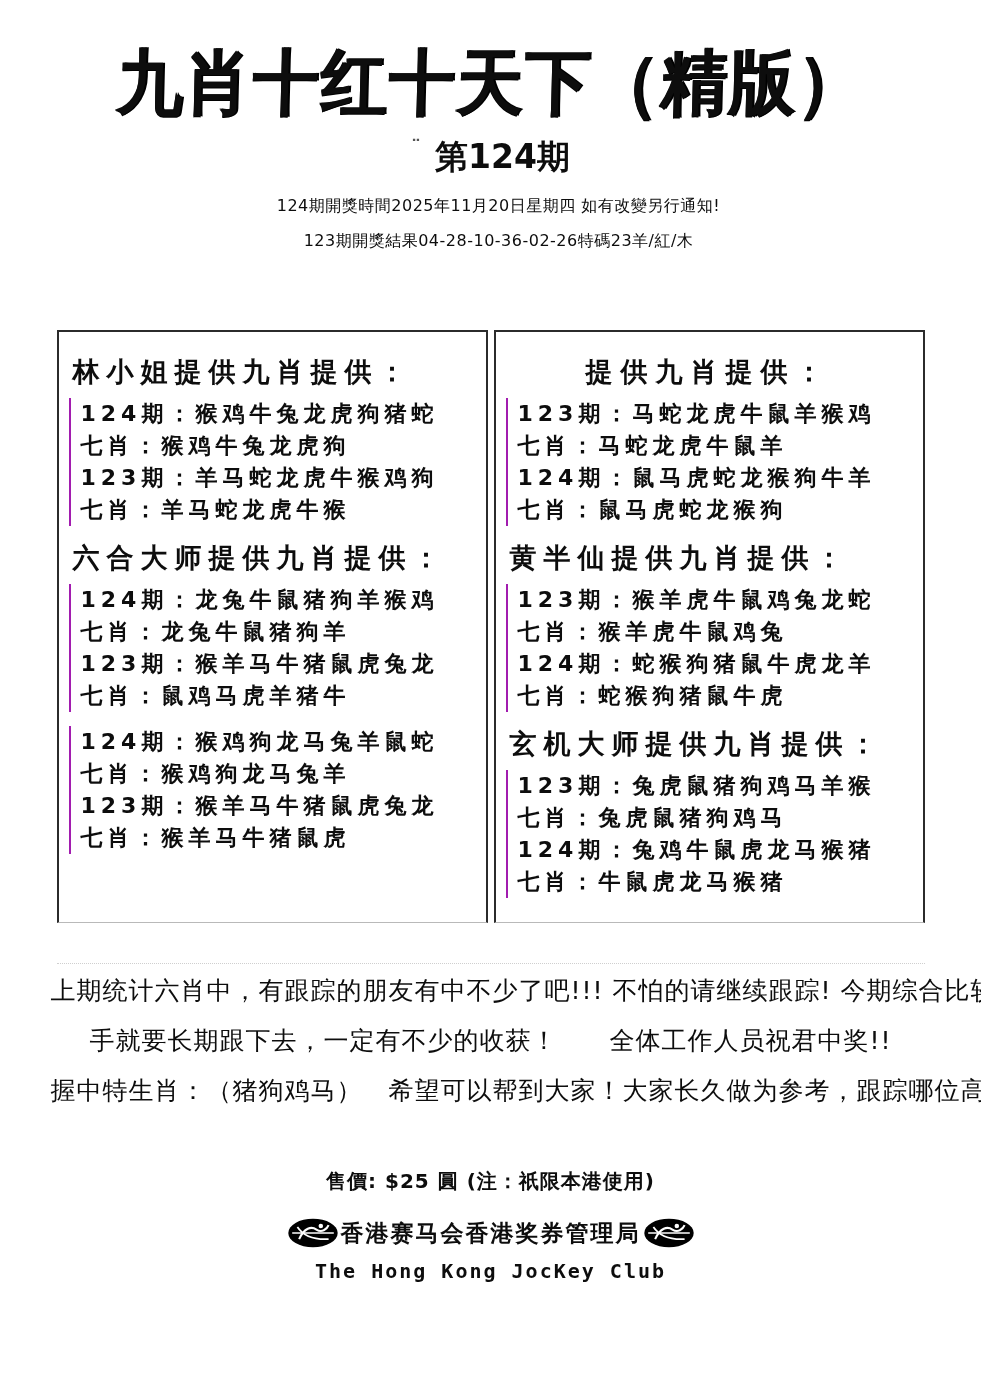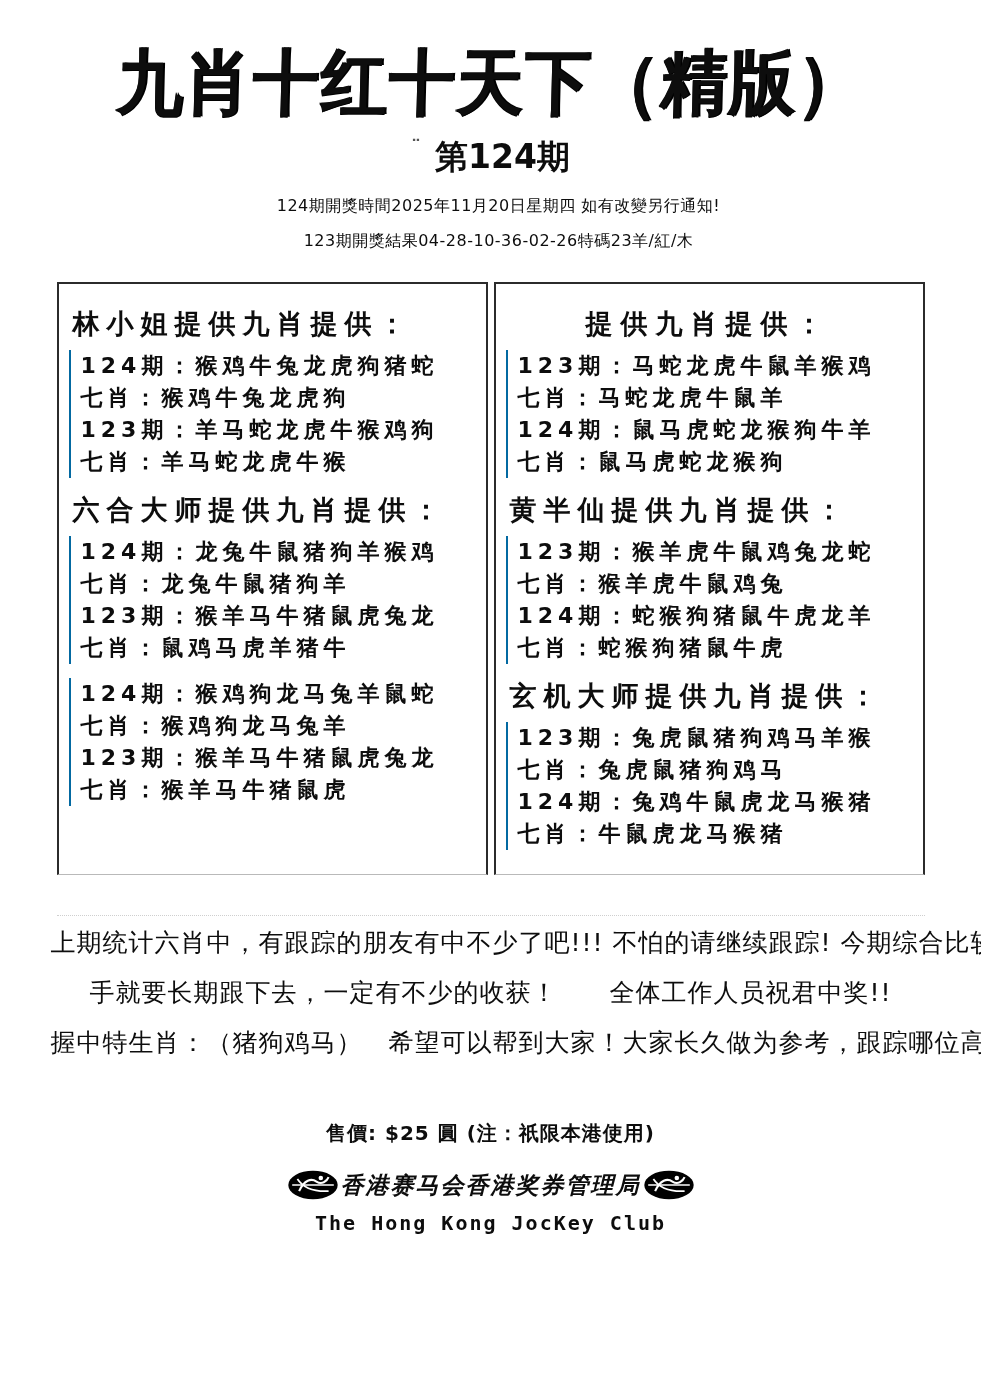--- a/index.html
+++ b/index.html
@@ -26,29 +26,30 @@
   .notice.second { margin-top:14px; }
 
   
   .pred-box {
     width:868px; margin:30px auto 0; display:flex; gap:6px;
     min-height:470px;
   }
   .pred-col {
     width:50%; border:2px solid #2b2b2b; border-bottom:1px solid #b9b9b9;
     padding:22px 8px 10px 6px;
+    margin-top:48px;
   }
   .pred-section { margin-bottom:14px; }
   .sec-header {
     font-size:27px; font-weight:800; letter-spacing:7px;
     padding-left:8px; margin-bottom:8px; white-space:nowrap;
   }
   .sec-header.centered { text-align:center; padding-left:0; letter-spacing:8px; }
   .sec-lines {
-    border-left:2px solid #0369a1; padding-left:10px; margin-left:4px;
+    border-left:2px solid #a21caf; padding-left:10px; margin-left:4px;
   }
   .pred-line {
     font-size:22px; font-weight:700; letter-spacing:5px;
     line-height:32px; white-space:nowrap;
   }
 
   
   .divider-faint {
     width:868px; margin:40px auto 0; border-top:1px dotted #cfcfcf; height:0;
   }
@@ -58,21 +59,21 @@
     text-align:center; white-space:nowrap;
   }
 
   
   .price-line {
     text-align:center; margin-top:52px;
     font-size:20px; font-weight:700; letter-spacing:1px;
   }
   .org-row {
     display:flex; justify-content:center; align-items:center;
-    margin-top:22px; gap:2px;font-style:italic;
+    margin-top:22px; gap:2px;
   }
   .org-cn { font-size:23px; font-weight:700; letter-spacing:2px; }
   .logo { width:52px; height:32px; display:block; }
   .org-en {
     text-align:center; margin-top:10px;
     font-family:"DejaVu Sans Mono","Liberation Mono",monospace;
     font-size:20px; font-weight:600; letter-spacing:2px;
   }
 </style>
 </head>

